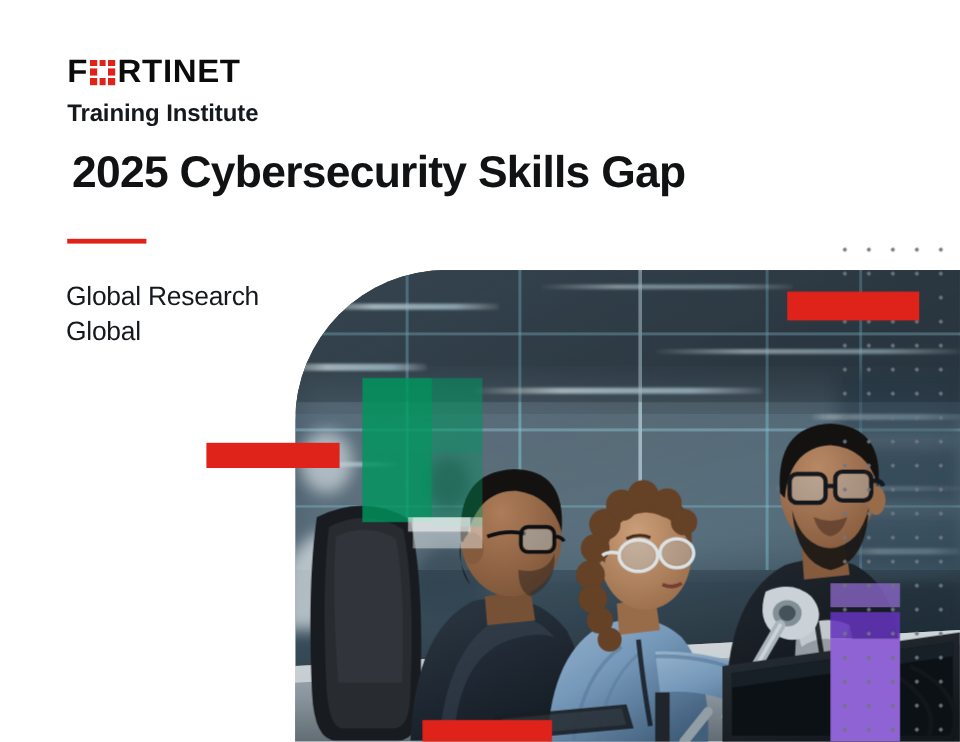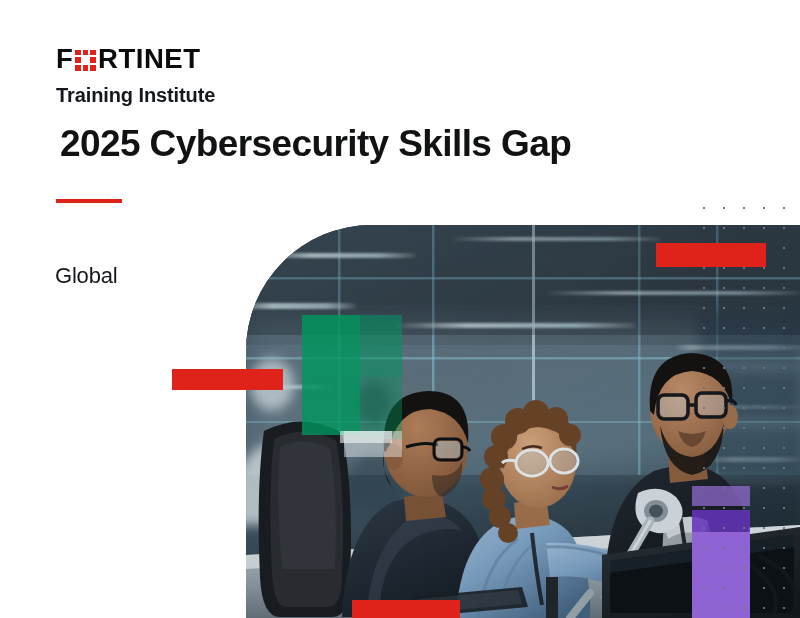--- a/index.html
+++ b/index.html
@@ -459,17 +459,17 @@
       <span class="wm-text">RTINET</span>
     </div>
     <div id="subwordmark">Training Institute</div>
   </div>
 
   <h1 id="headline">2025 Cybersecurity Skills Gap</h1>
 
   <div id="rule"></div>
 
   <h2 id="subtitle">
-    <br>
+    <span>Global Research</span><br>
     <span>Global</span>
   </h2>
 
 </div>
 
 </body></html>

